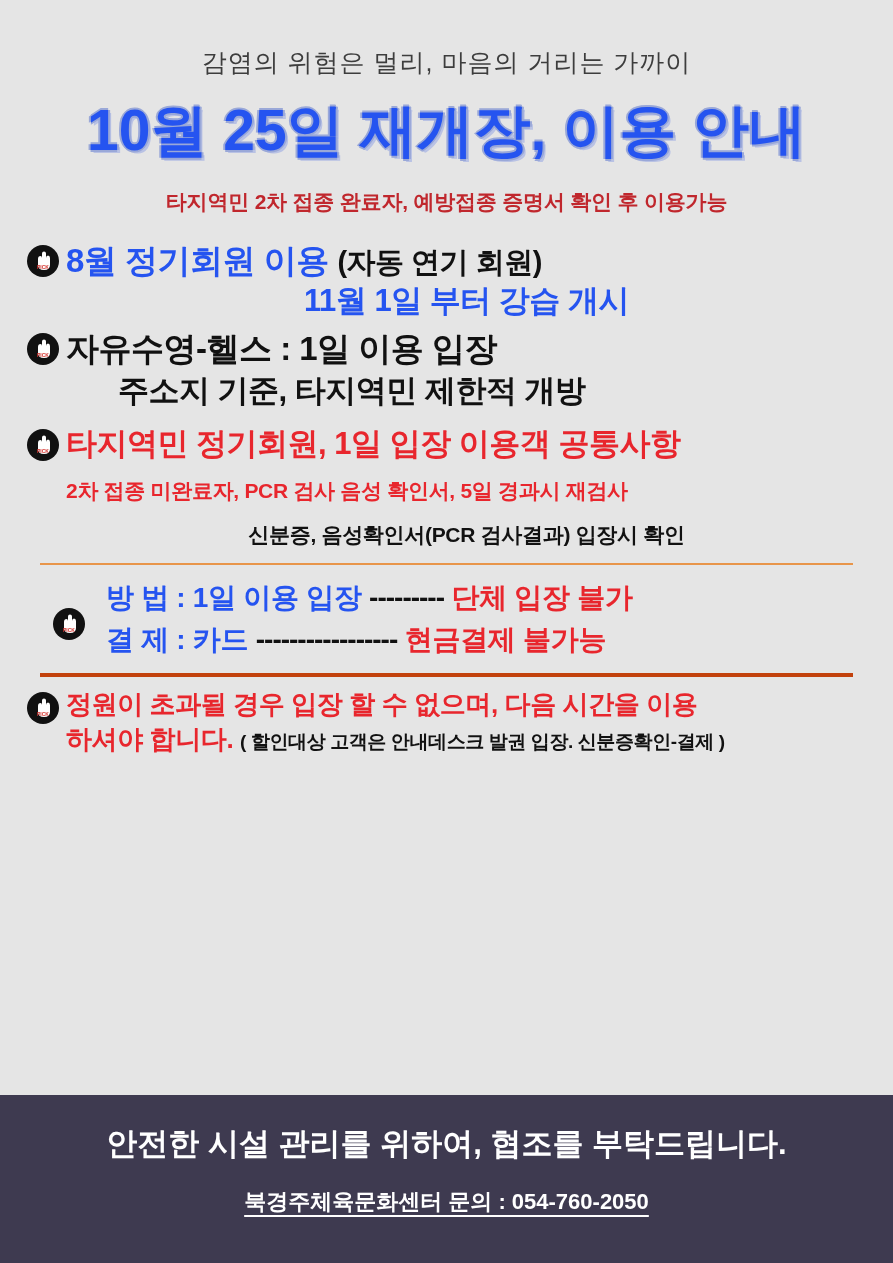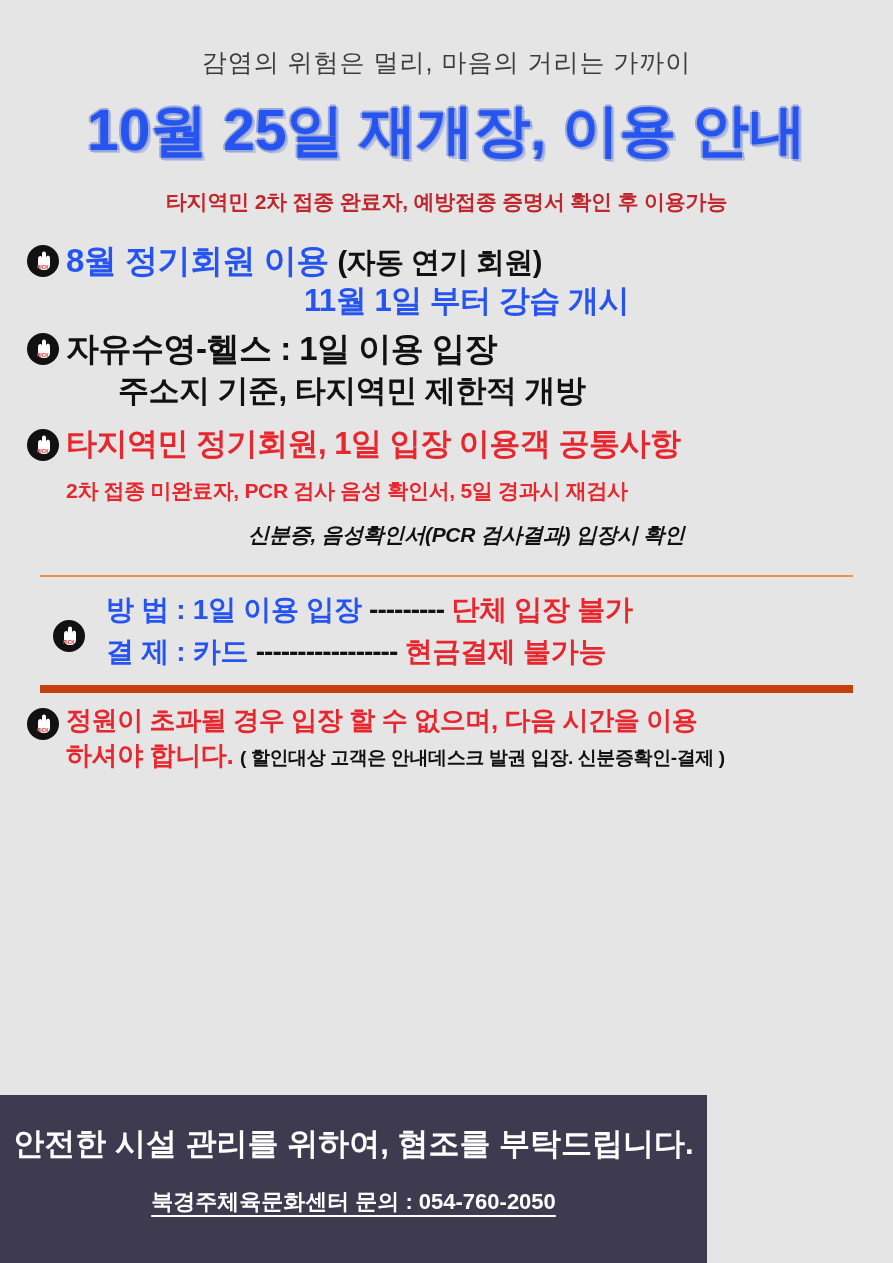--- a/index.html
+++ b/index.html
@@ -126,28 +126,27 @@
     letter-spacing: -0.3px;
     margin-top: 12px;
   }
   .line-black-small {
     font-size: 21px;
     font-weight: bold;
     color: #111111;
     text-align: center;
     letter-spacing: -0.3px;
     margin-top: 16px;
-    font-style: italic;
   }
 
   
   .bordered-block {
     border-top: 2px solid #e8954a;
-    border-bottom: 8px solid #c2410c;
-    margin: 26px 14px 0 14px;
+    border-bottom: 4px solid #c2410c;
+    margin: 14px 14px 0 14px;
     padding: 12px 0 12px 0;
     display: flex;
     align-items: center;
   }
   .bordered-block .bullet {
     margin-top: 10px;
     margin-left: 12px;
   }
   .mp-line {
     font-size: 28px;
@@ -194,21 +193,21 @@
     color: #111111;
     font-size: 19px;
     font-weight: bold;
   }
 
   
   .footer {
     position: absolute;
     left: 0;
     bottom: 0;
-    width: 707px;
+    width: 893px;
     height: 168px;
     background: #3e3a50;
     color: #ffffff;
     box-sizing: border-box;
     padding-top: 28px;
   }
   .footer-main {
     text-align: center;
     font-size: 31px;
     font-weight: bold;

